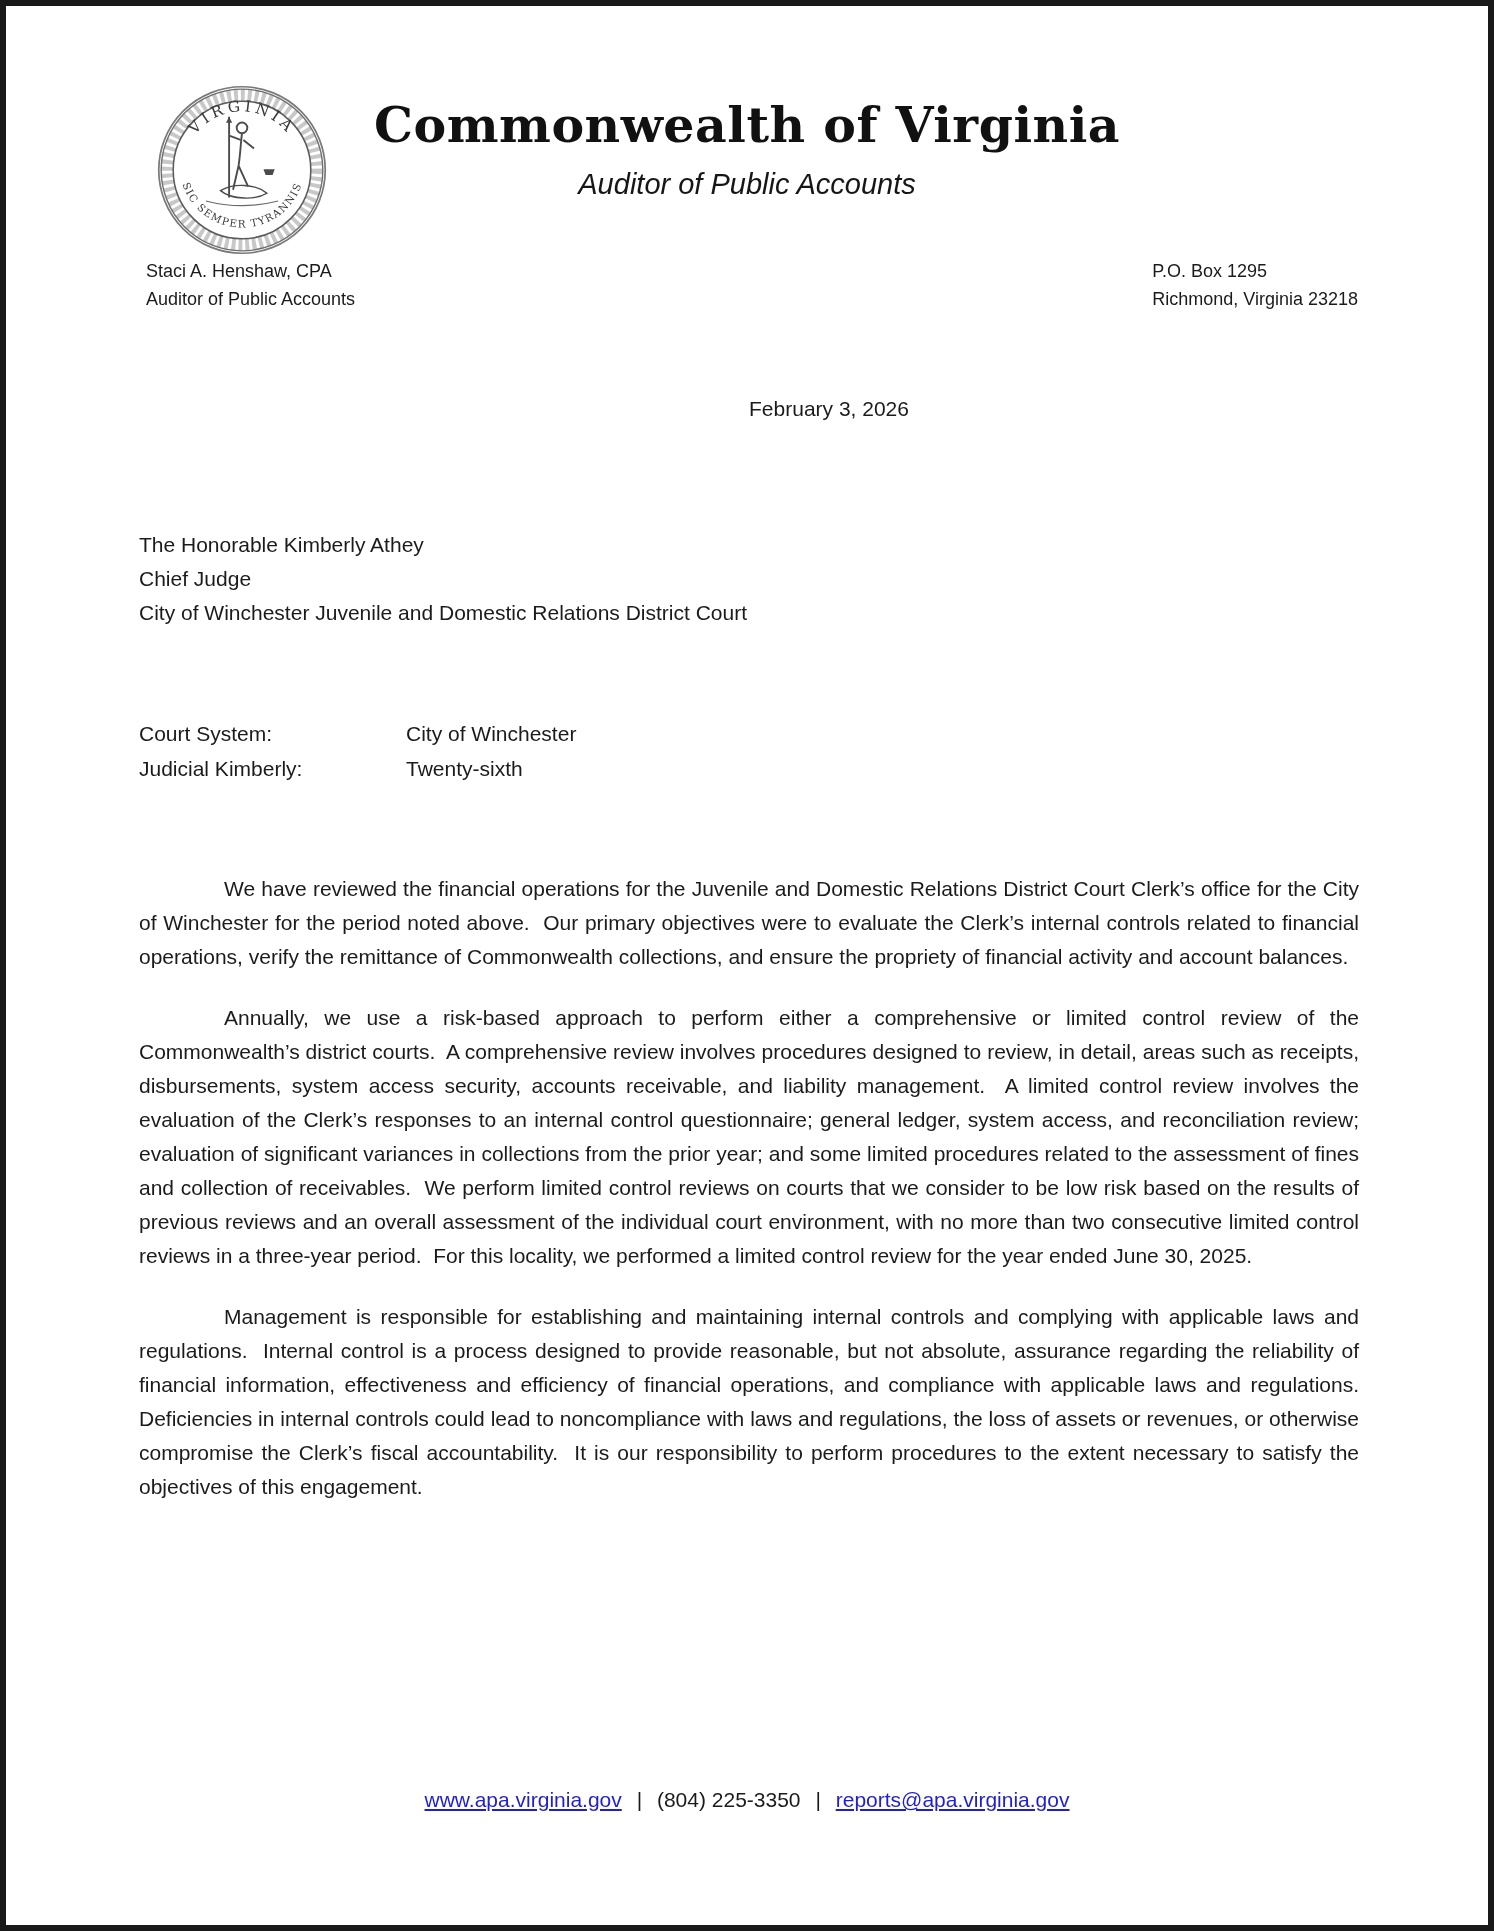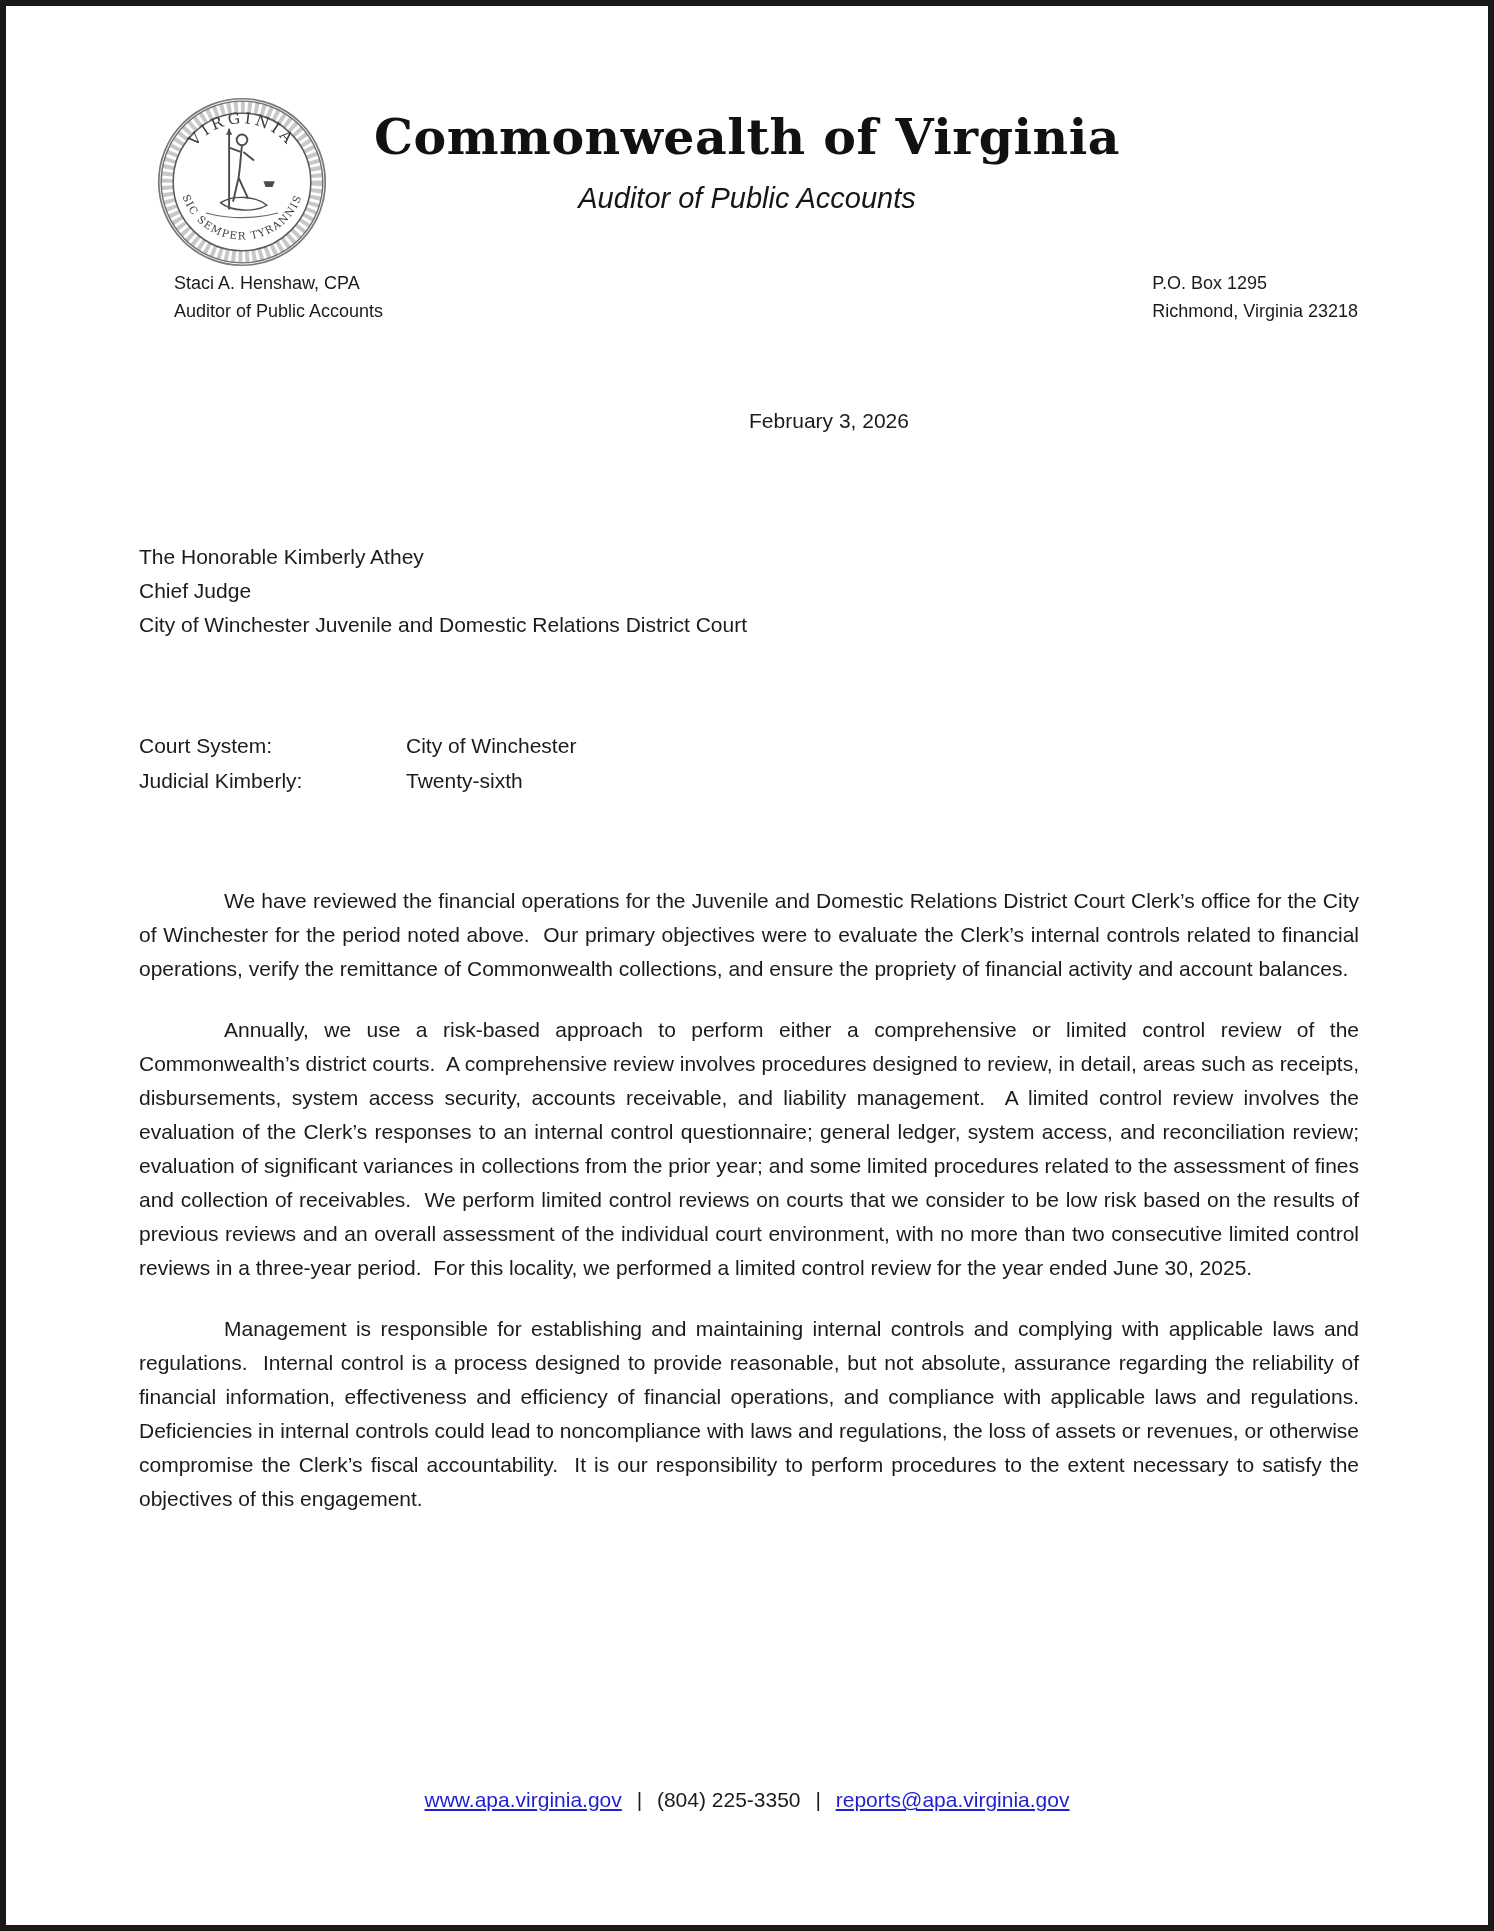--- a/index.html
+++ b/index.html
@@ -17,39 +17,39 @@
   .content { padding: 0 129px 0 133px; }
 
   
   .letterhead { position: relative; height: 310px; }
   .seal {
     position: absolute;
     left: 150px; top: 74px;
     width: 172px; height: 172px;
   }
   .org-name {
-    margin: 16px;
+    margin: 4px;
     padding-top: 86px;
     text-align: center;
     font-family: "DejaVu Serif", serif;
     font-weight: bold;
     font-size: 49px;
     letter-spacing: 0.5px;
     color: #111;
   }
   .division {
     margin-top: 14px;
     text-align: center;
     font-style: italic;
     font-size: 29px;
     color: #161616;
   }
   .official-block {
     position: absolute;
-    left: 168px; top: 247px;
+    left: 140px; top: 247px;
     font-size: 18px;
     line-height: 28px;
   }
   .address-block {
     position: absolute;
     right: 130px; top: 247px;
     text-align: left;
     font-size: 18px;
     line-height: 28px;
   }

